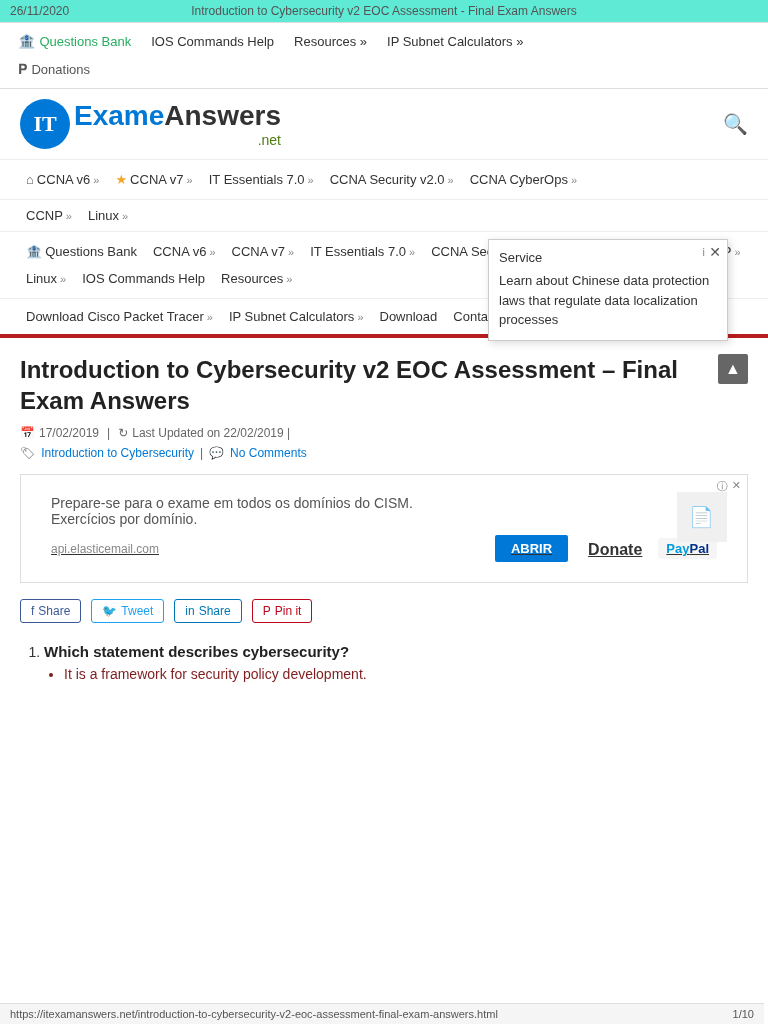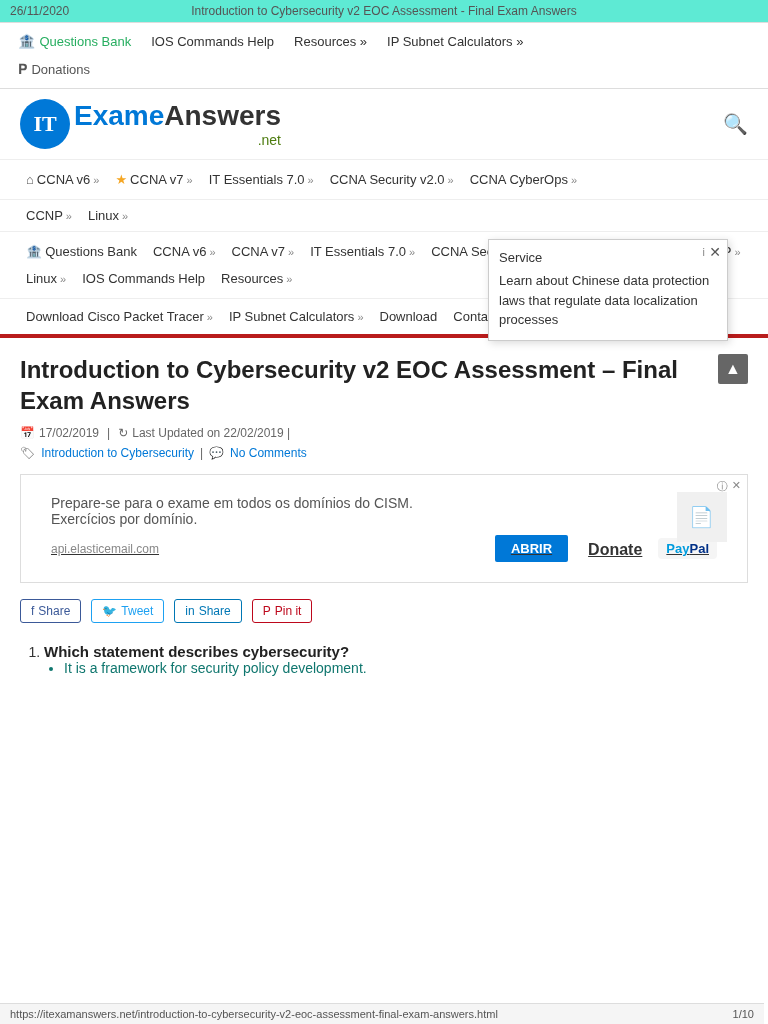--- a/index.html
+++ b/index.html
@@ -286,26 +286,27 @@
     .quiz-section {
       padding: 0 4px;
     }
     .quiz-ol {
       padding-left: 20px;
     }
     .quiz-question {
       font-size: 15px;
       font-weight: bold;
       color: #222;
+      margin-bottom: 6px;
     }
     .quiz-answer {
       list-style: disc;
       margin-left: 20px;
       font-size: 14px;
-      color: #0f766e;
+      color: #7f1d1d;
     }
 
     
     .back-to-top {
       position: absolute;
       right: 20px;
       background: #666;
       color: #fff;
       width: 30px;
       height: 30px;

